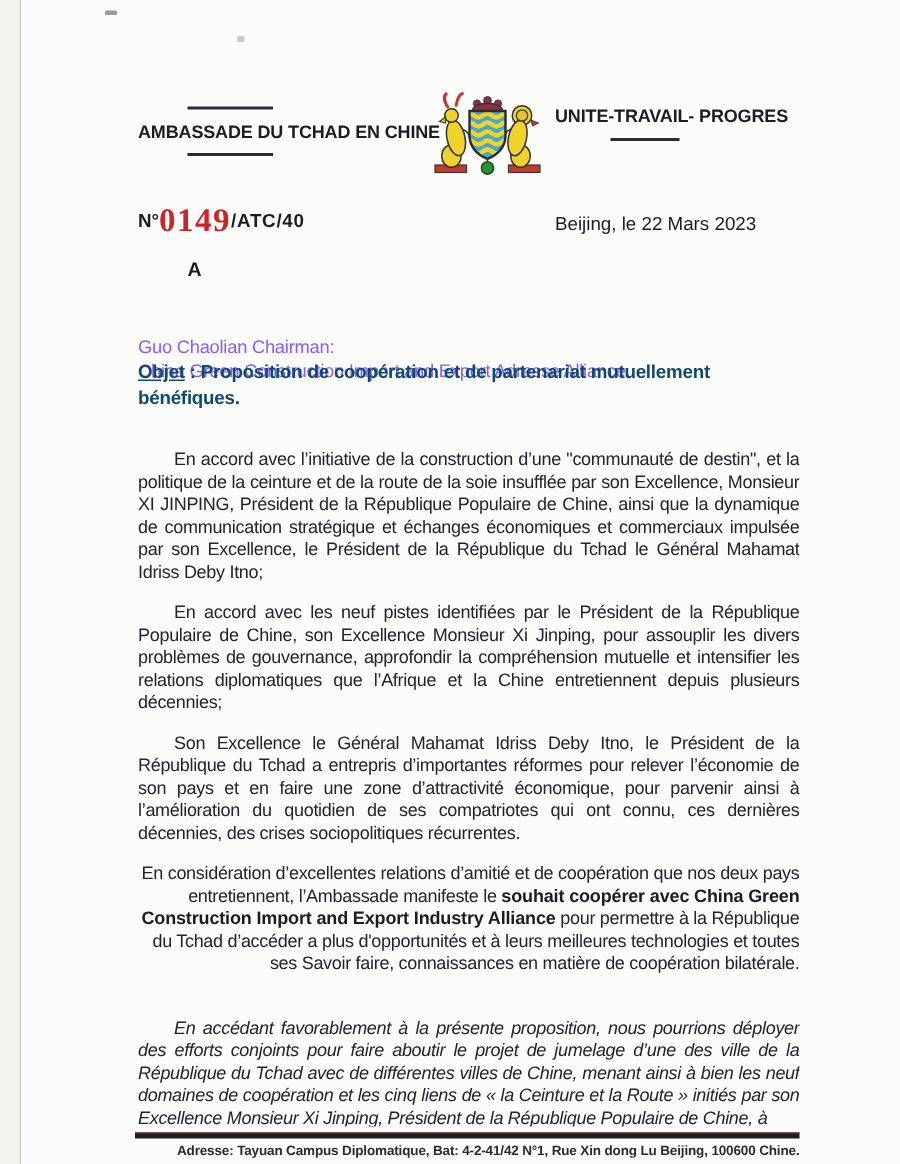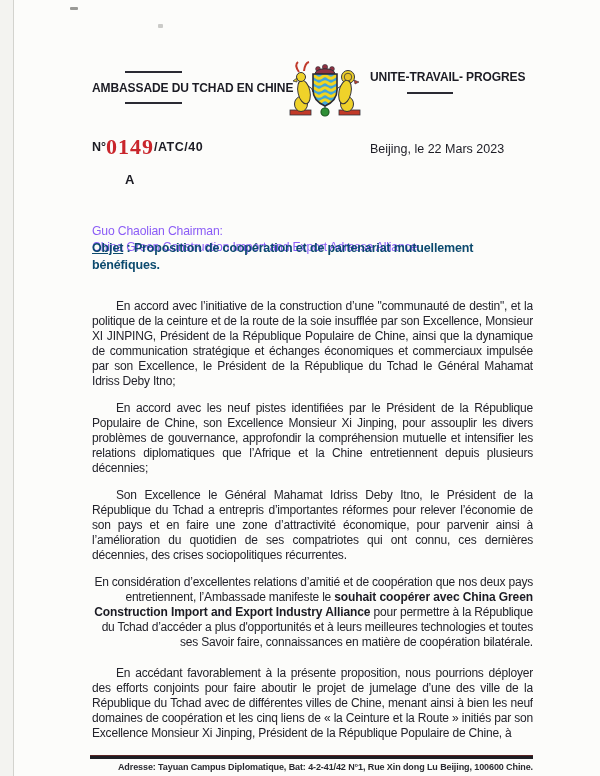--- a/index.html
+++ b/index.html
@@ -46,21 +46,21 @@
   .subject-label{text-decoration:underline;}
 
   
   .body-block{
     position:absolute;left:92px;top:299px;width:441px;max-height:452px;overflow:hidden;
     font-size:12px;line-height:15px;letter-spacing:-.2px;color:var(--ink,#23232b);
   }
   .body-block p{margin:0 0 12px 0;text-align:justify;}
   .body-block p.indent{text-indent:24px;}
   .body-block p.no-justify{text-align:right;}
-  .body-block p.space-before{margin-top:16px;}
+  .body-block p.space-before{margin-top:28px;font-style:italic;}
   .body-block b{color:#1b1b23;letter-spacing:-.1px;}
 
   
   .footer-rule{position:absolute;left:90px;top:755px;width:443px;height:3px;background:#1e1e24;border-top:1px solid #5a2424;}
   .footer-address{
     position:absolute;left:90px;top:762px;width:443px;text-align:right;
     font-weight:bold;font-size:9px;letter-spacing:-.1px;color:#2a2a30;white-space:nowrap;
   }
 </style>
 </head>

